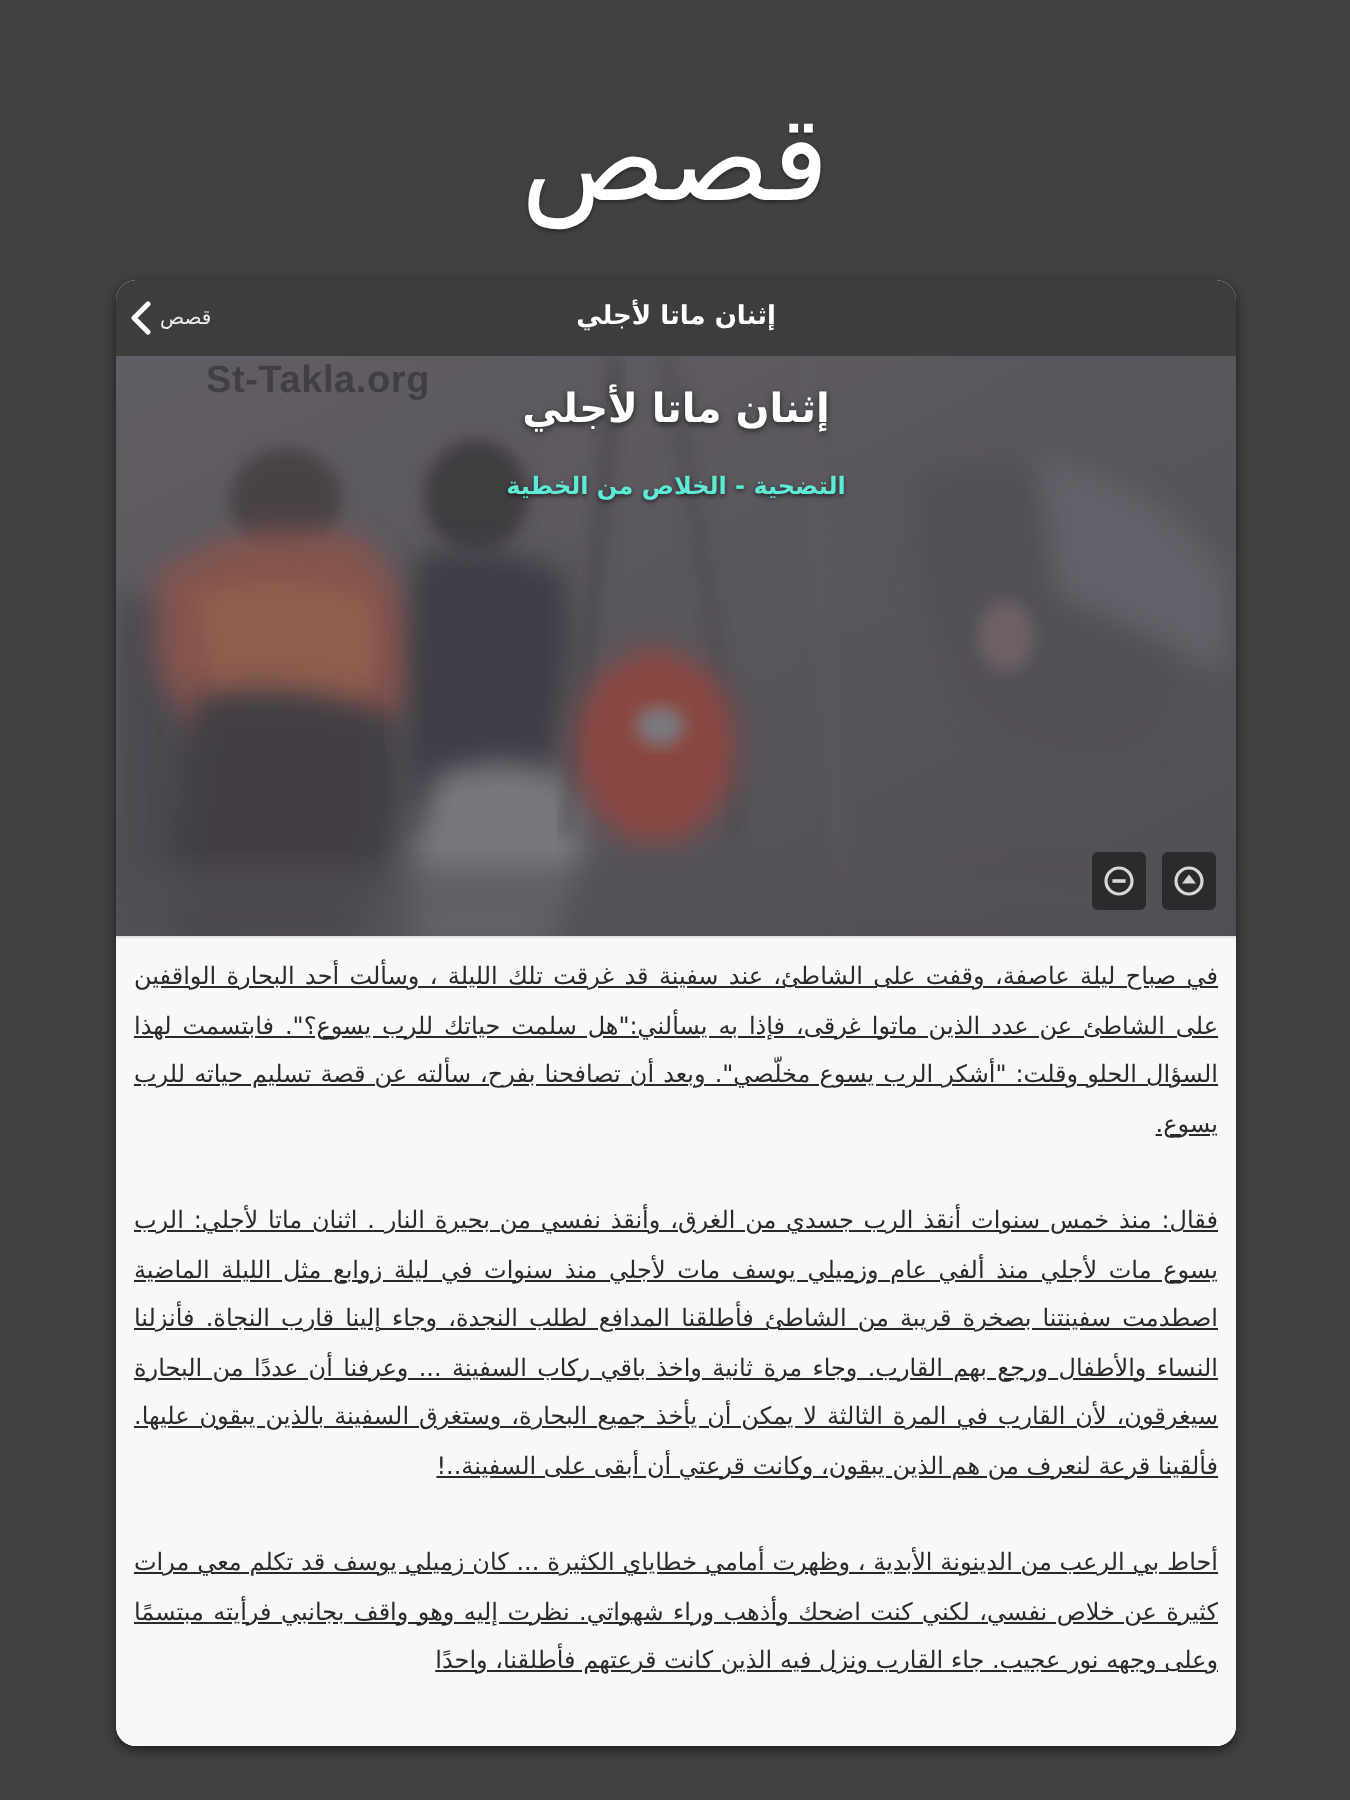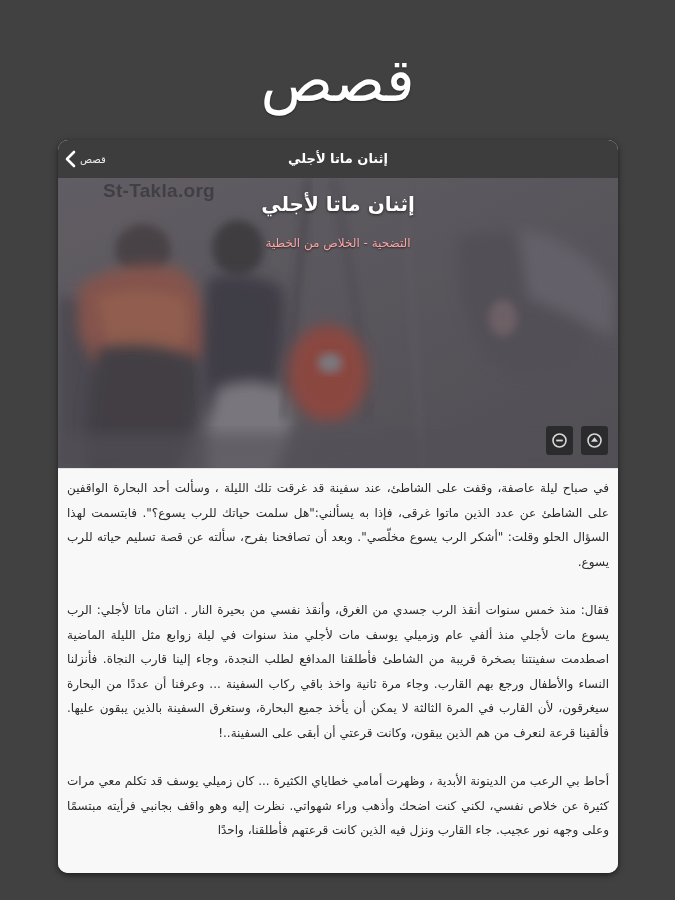--- a/index.html
+++ b/index.html
@@ -120,24 +120,25 @@
       font-size: 20px;
       font-weight: bold;
       direction: rtl;
       text-shadow: 0 1px 3px rgba(0,0,0,0.6);
     }
     .hero-subtitle {
       position: absolute;
       left: 0; top: 58px;
       width: 560px;
       text-align: center;
-      color: #fca5a5;
+      color: #5eead4;
       font-size: 12px;
       direction: rtl;
       text-shadow: 0 1px 2px rgba(0,0,0,0.6);
+      font-weight: bold;
     }
     .zoom-btn {
       position: absolute;
       top: 248px;
       width: 27px;
       height: 29px;
       background: #2b2b2d;
       border-radius: 3px;
       display: flex;
       align-items: center;
@@ -158,20 +159,21 @@
     .article-body {
       padding: 7px 9px 0 9px;
       direction: rtl;
       text-align: justify;
       color: #2a2a2a;
       font-size: 12px;
       line-height: 24.5px;
     }
     .article-body p {
       margin: 0 0 24px 0;
+      text-decoration: underline;
     }
   </style>
 </head>
 <body>
 
 <div class="page">
 
   <div class="app-title">قصص</div>
 
   <div class="card">

